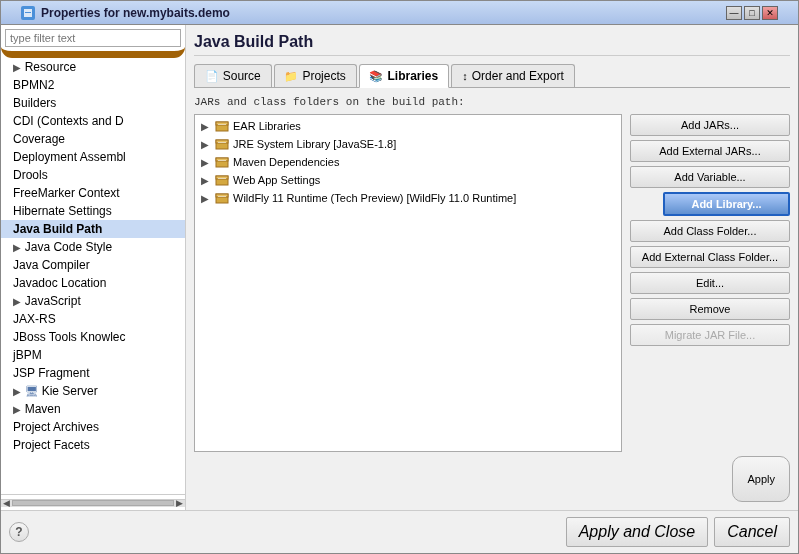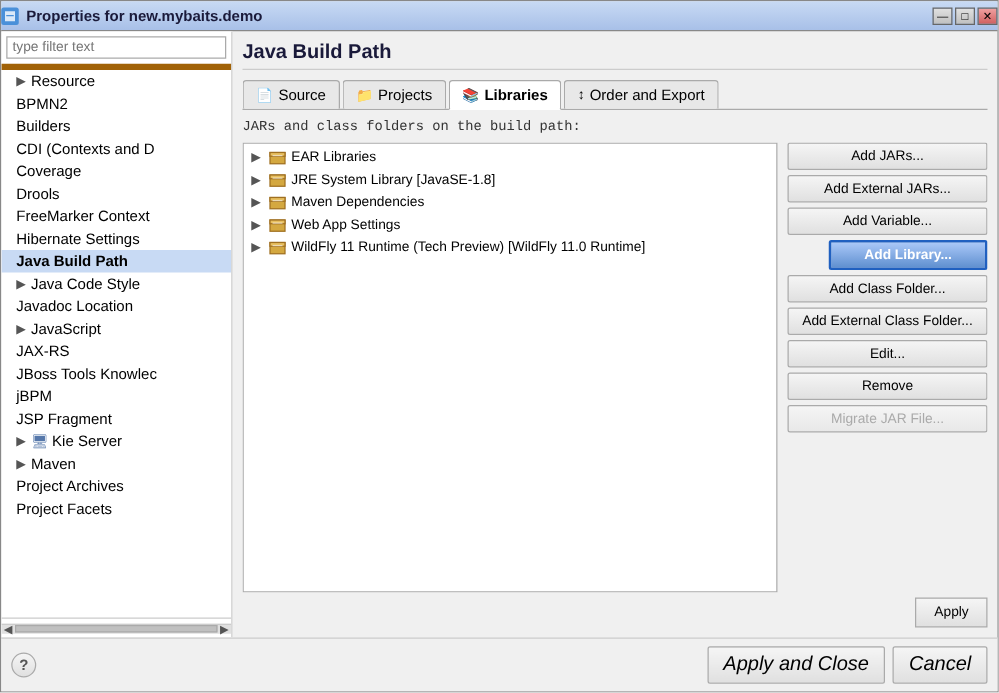--- a/index.html
+++ b/index.html
@@ -1,32 +1,32 @@
 <!DOCTYPE html>
 <html><head>
   <meta charset="utf-8">
   <style>
     * { box-sizing: border-box; margin: 0; padding: 0; font-family: 'Segoe UI', Tahoma, sans-serif; font-size: 12px; }
 
     body { background: #f0f0f0; width: 799px; height: 554px; overflow: hidden; }
 
     .window { width: 799px; height: 554px; background: #f0f0f0; border: 1px solid #888; display: flex; flex-direction: column; }
 
-    .title-bar { background: linear-gradient(to bottom, #c8daf4, #a8c0e8); padding: 4px 0; display: flex; align-items: center; justify-content: space-between; border-bottom: 1px solid #888; height: 24px; }
+    .title-bar { background: linear-gradient(to bottom, #c8daf4, #a8c0e8); padding: 4px 20px; display: flex; align-items: center; justify-content: space-between; border-bottom: 1px solid #888; height: 24px; }
     .title-bar-left { display: flex; align-items: center; gap: 6px; }
     .title-bar-icon { width: 14px; height: 14px; background: #4a90d9; border-radius: 2px; display: flex; align-items: center; justify-content: center; }
     .title-bar-text { font-size: 12px; font-weight: bold; color: #1a1a3a; }
     .title-bar-buttons { display: flex; gap: 2px; }
     .title-btn { width: 16px; height: 14px; border: 1px solid #666; background: linear-gradient(to bottom, #e0e0e0, #c0c0c0); font-size: 9px; display: flex; align-items: center; justify-content: center; cursor: pointer; }
     .title-btn.close { background: linear-gradient(to bottom, #f0a0a0, #d06060); }
 
     .content { display: flex; flex: 1; overflow: hidden; }
 
     .sidebar { width: 185px; background: white; border-right: 1px solid #ccc; display: flex; flex-direction: column; overflow: hidden; }
-    .filter-box { padding: 4px; border-bottom: 5px solid #a16207; }
+    .filter-box { padding: 4px; border-bottom: 7px solid #a16207; border-radius: 11px; }
     .filter-input { width: 100%; border: 1px solid #aaa; padding: 2px 4px; font-size: 11px; color: #888; }
     .sidebar-list { flex: 1; overflow-y: auto; }
     .sidebar-item { padding: 2px 4px 2px 12px; cursor: pointer; display: flex; align-items: center; white-space: nowrap; overflow: hidden; text-overflow: ellipsis; }
     .sidebar-item.selected { background: #c8daf4; font-weight: bold; }
     .sidebar-item .arrow { margin-right: 4px; color: #555; font-size: 10px; }
     .sidebar-bottom { height: 16px; border-top: 1px solid #ccc; display: flex; align-items: center; justify-content: center; overflow: hidden; }
 
     .main { flex: 1; display: flex; flex-direction: column; padding: 8px; overflow: hidden; }
     .main-title { font-size: 16px; font-weight: bold; color: #1a1a3a; margin-bottom: 8px; padding-bottom: 4px; border-bottom: 1px solid #ccc; }
 
@@ -54,21 +54,21 @@
     .help-btn { width: 20px; height: 20px; border: 1px solid #aaa; background: linear-gradient(to bottom, #f5f5f5, #e0e0e0); border-radius: 50%; display: flex; align-items: center; justify-content: center; cursor: pointer; font-weight: bold; color: #555; font-size: 12px; }
     .bottom-right { display: flex; gap: 6px; align-items: center; }
     .apply-btn { padding: 5px 12px; border: 1px solid #aaa; background: linear-gradient(to bottom, #f5f5f5, #e0e0e0); cursor: pointer; font-size: 16px; border-radius: 2px; font-style: italic; }
 
     
     ::-webkit-scrollbar { width: 8px; height: 8px; }
     ::-webkit-scrollbar-track { background: #f0f0f0; }
     ::-webkit-scrollbar-thumb { background: #b0b0b0; border: 1px solid #aaa; }
 
     .apply-area { display: flex; justify-content: flex-end; padding: 4px 0 0 0; }
-    .apply-area-btn { padding: 5px 14px; border: 1px solid #aaa; background: linear-gradient(to bottom, #f5f5f5, #e0e0e0); cursor: pointer; font-size: 11px; border-radius: 0; }
+    .apply-area-btn { padding: 16px 14px; border: 1px solid #aaa; background: linear-gradient(to bottom, #f5f5f5, #e0e0e0); cursor: pointer; font-size: 11px; border-radius: 10px; }
   </style>
 </head>
 <body>
 
 <div class="window">
 
   <div class="title-bar">
     <div class="title-bar-left">
       <div class="title-bar-icon">
         <svg width="10" height="10" viewBox="0 0 10 10">
@@ -103,34 +103,40 @@
         <div class="sidebar-item">
           <span>Builders</span>
         </div>
         <div class="sidebar-item">
           <span>CDI (Contexts and D</span>
         </div>
         <div class="sidebar-item">
           <span>Coverage</span>
         </div>
         <div class="sidebar-item">
+          <span>Deployment Assembl</span>
+        </div>
+        <div class="sidebar-item">
           <span>Drools</span>
         </div>
         <div class="sidebar-item">
           <span>FreeMarker Context</span>
         </div>
         <div class="sidebar-item">
           <span>Hibernate Settings</span>
         </div>
         <div class="sidebar-item selected">
           <span>Java Build Path</span>
         </div>
         <div class="sidebar-item">
           <span class="arrow">▶</span>
           <span>Java Code Style</span>
+        </div>
+        <div class="sidebar-item">
+          <span>Java Compiler</span>
         </div>
         <div class="sidebar-item">
           <span>Javadoc Location</span>
         </div>
         <div class="sidebar-item">
           <span class="arrow">▶</span>
           <span>JavaScript</span>
         </div>
         <div class="sidebar-item">
           <span>JAX-RS</span>

